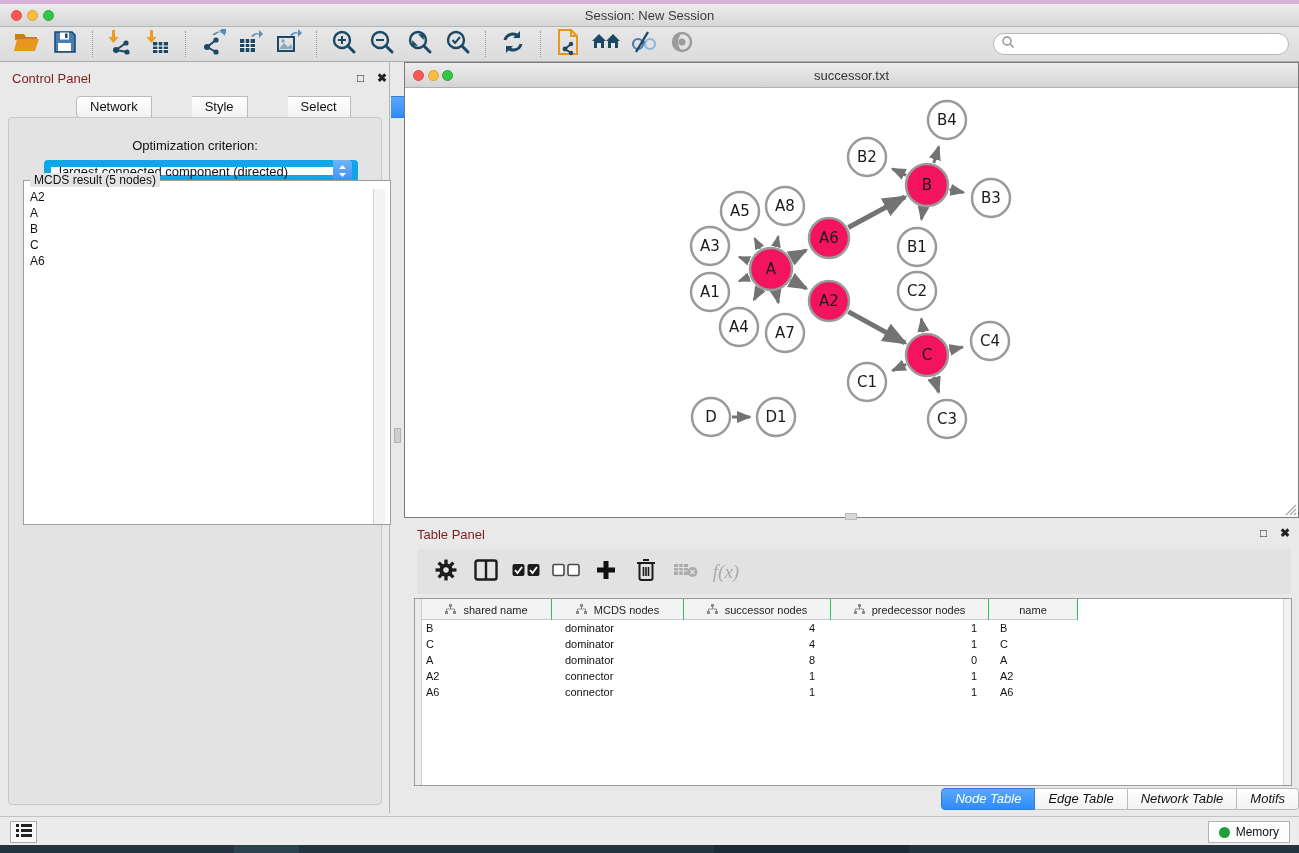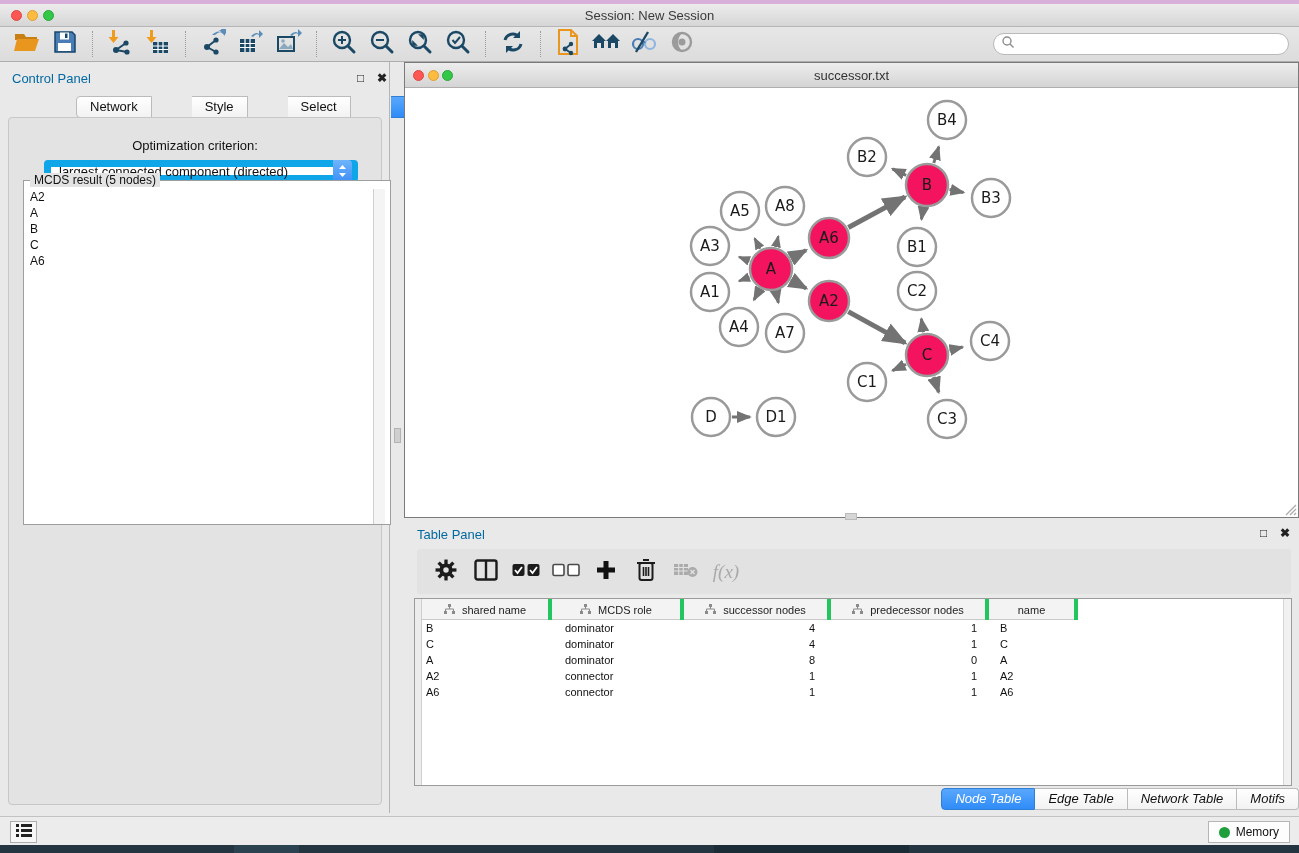--- a/index.html
+++ b/index.html
@@ -17,21 +17,21 @@
   .tl.green  { left:43px;  background:#33C748; border:1px solid #27A73A; }
 
   .toolbar { left:0; top:27px; width:1299px; height:35px; background:linear-gradient(#E7E7E7,#DCDCDC); border-bottom:1px solid #ADADAD; display:flex; align-items:center; padding-left:8px; }
   .tbtn { width:38px; height:30px; display:flex; align-items:center; justify-content:center; }
   .tsep { width:1px; height:26px; border-left:1px dotted #9A9A9A; margin:0 8px; }
   .searchbox { margin-left:auto; margin-right:10px; width:296px; height:22px; background:#FFF; border:1px solid #B9B9B9; border-radius:11px; display:flex; align-items:center; padding-left:7px; }
   .searchbox input { border:none; outline:none; background:transparent; font-size:12px; width:250px; font-family:"Liberation Sans",sans-serif; }
 
   
   .cpanel { left:0; top:62px; width:390px; height:751px; background:#E9E9E9; border-right:1px solid #B5B5B5; }
-  .panel-title { font-size:13px; color:#0369a1; }
+  .panel-title { font-size:13px; color:#7f1d1d; }
   .winbtn { font-size:12px; color:#222; cursor:default; line-height:12px; }
   .cp-tabs { left:76px; top:34px; display:flex;gap:40px; }
   .seg { height:22px; line-height:20px; padding:0 13px; font-size:13px; color:#111; background:linear-gradient(#FFFFFF,#F2F2F2); border:1px solid #BBB; border-left:none; text-align:center; }
   .seg:first-child { border-left:1px solid #BBB; border-radius:4px 0 0 4px; }
   .seg:last-child { border-radius:0 4px 4px 0; }
   .seg.active { background:linear-gradient(#59A7FC,#2F8CF8); color:#FFF; border-color:#2F7FD6; }
   .cp-body { left:8px; top:55px; width:374px; height:688px; background:#E3E3E3; border:1px solid #C7C7C7; border-radius:4px; }
   .opt-label { width:100%; text-align:center; top:20px; font-size:13px; color:#111; }
   .mac-select { left:35px; top:42px; width:314px; height:22px; background:#FFF; border:7px solid #0ea5e9; border-radius:4px; display:flex; align-items:center; }
   .mac-select .val { flex:1; font-size:13px; color:#111; padding-left:8px; white-space:nowrap; overflow:hidden; }
@@ -59,21 +59,21 @@
   .hsplit-handle { left:845px; top:513px; width:12px; height:7px; background:#D6D6D6; border:1px solid #BBB; }
 
   
   .tpanel { left:404px; top:522px; width:895px; height:291px; background:#E9E9E9; }
   .tp-toolbar { position:absolute; left:13px; top:27px; width:874px; height:45px; background:#E2E2E2; border-radius:3px; display:flex; align-items:center; padding-left:12px; gap:6px; }
   .tpbtn { width:34px; height:34px; display:flex; align-items:center; justify-content:center; }
   .fx { font-family:"Liberation Serif", serif; font-style:italic; font-size:19px; color:#A9A9A9; }
   .dtable { position:absolute; left:10px; top:76px; width:878px; height:188px; background:#FFF; border:1px solid #9B9B9B; overflow:hidden; }
   .dt-gutter { position:absolute; left:0; top:0; width:7px; height:100%; background:#ECECEC; border-right:1px solid #CFCFCF; }
   .dt-head { position:absolute; left:7px; top:0; height:21px; display:flex; background:#F3F3F3; border-bottom:1px solid #C9C9C9; }
-  .dt-hcell { height:21px; display:flex; align-items:center; justify-content:center; gap:7px; border-right:4px solid #22c55e; font-size:11px; color:#222; }
+  .dt-hcell { height:21px; display:flex; align-items:center; justify-content:center; gap:7px; border-right:1px solid #22c55e; font-size:11px; color:#222; }
   .dt-rows { position:absolute; left:7px; top:21px; }
   .dt-row { display:flex; height:16px; }
   .dt-cell { font-size:11px; color:#111; line-height:16px; white-space:nowrap; overflow:hidden; }
   .dt-vscroll { position:absolute; right:0; top:0; width:8px; height:100%; background:#F1F1F1; border-left:1px solid #D5D5D5; }
   .tp-tabs { position:absolute; left:0; top:266px; width:895px; display:flex; justify-content:flex-end;font-style:italic; }
 
   
   .statusbar { left:0; top:816px; width:1299px; height:29px; background:#ECECEC; border-top:1px solid #C2C2C2; }
   .listbtn { left:10px; top:4px; width:27px; height:22px; background:#F7F7F7; border:1px solid #ADADAD; display:flex; align-items:center; justify-content:center; }
   .membtn { right:9px; top:4px; height:22px; background:#FDFDFD; border:1px solid #B5B5B5; display:flex; align-items:center; gap:6px; padding:0 10px; font-size:12px; color:#111; }
@@ -485,21 +485,21 @@
         </div>
         <div class="dt-hcell" style="width: 132px;">
           <span><svg width="11" height="10" viewBox="0 0 11 10">
               <g fill="#8A8A8A">
                 <rect x="4" y="0" width="3" height="3"></rect>
                 <rect x="0" y="7" width="3" height="3"></rect>
                 <rect x="8" y="7" width="3" height="3"></rect>
               </g>
               <path d="M5.5 3v2M1.5 7V5h8v2" stroke="#8A8A8A" fill="none" stroke-width="1"></path>
             </svg></span>
-          <span>MCDS role</span>
+          <span>MCDS nodes</span>
         </div>
         <div class="dt-hcell" style="width: 147px;">
           <span><svg width="11" height="10" viewBox="0 0 11 10">
               <g fill="#8A8A8A">
                 <rect x="4" y="0" width="3" height="3"></rect>
                 <rect x="0" y="7" width="3" height="3"></rect>
                 <rect x="8" y="7" width="3" height="3"></rect>
               </g>
               <path d="M5.5 3v2M1.5 7V5h8v2" stroke="#8A8A8A" fill="none" stroke-width="1"></path>
             </svg></span>

